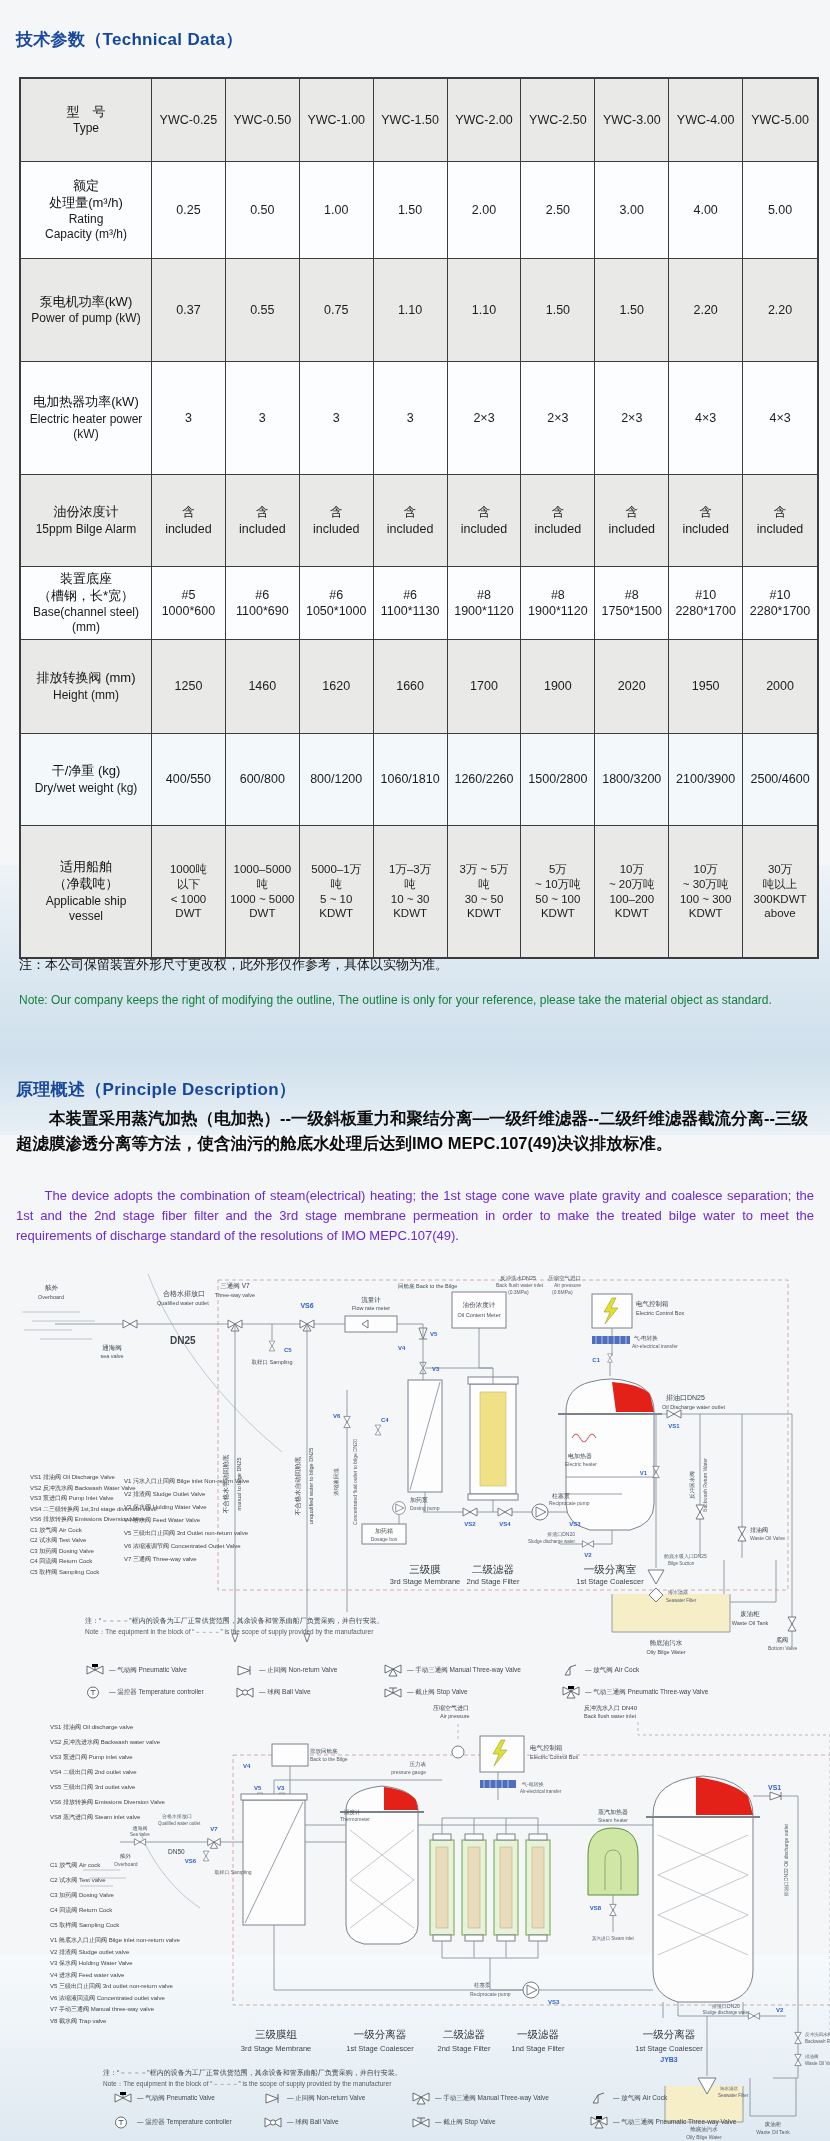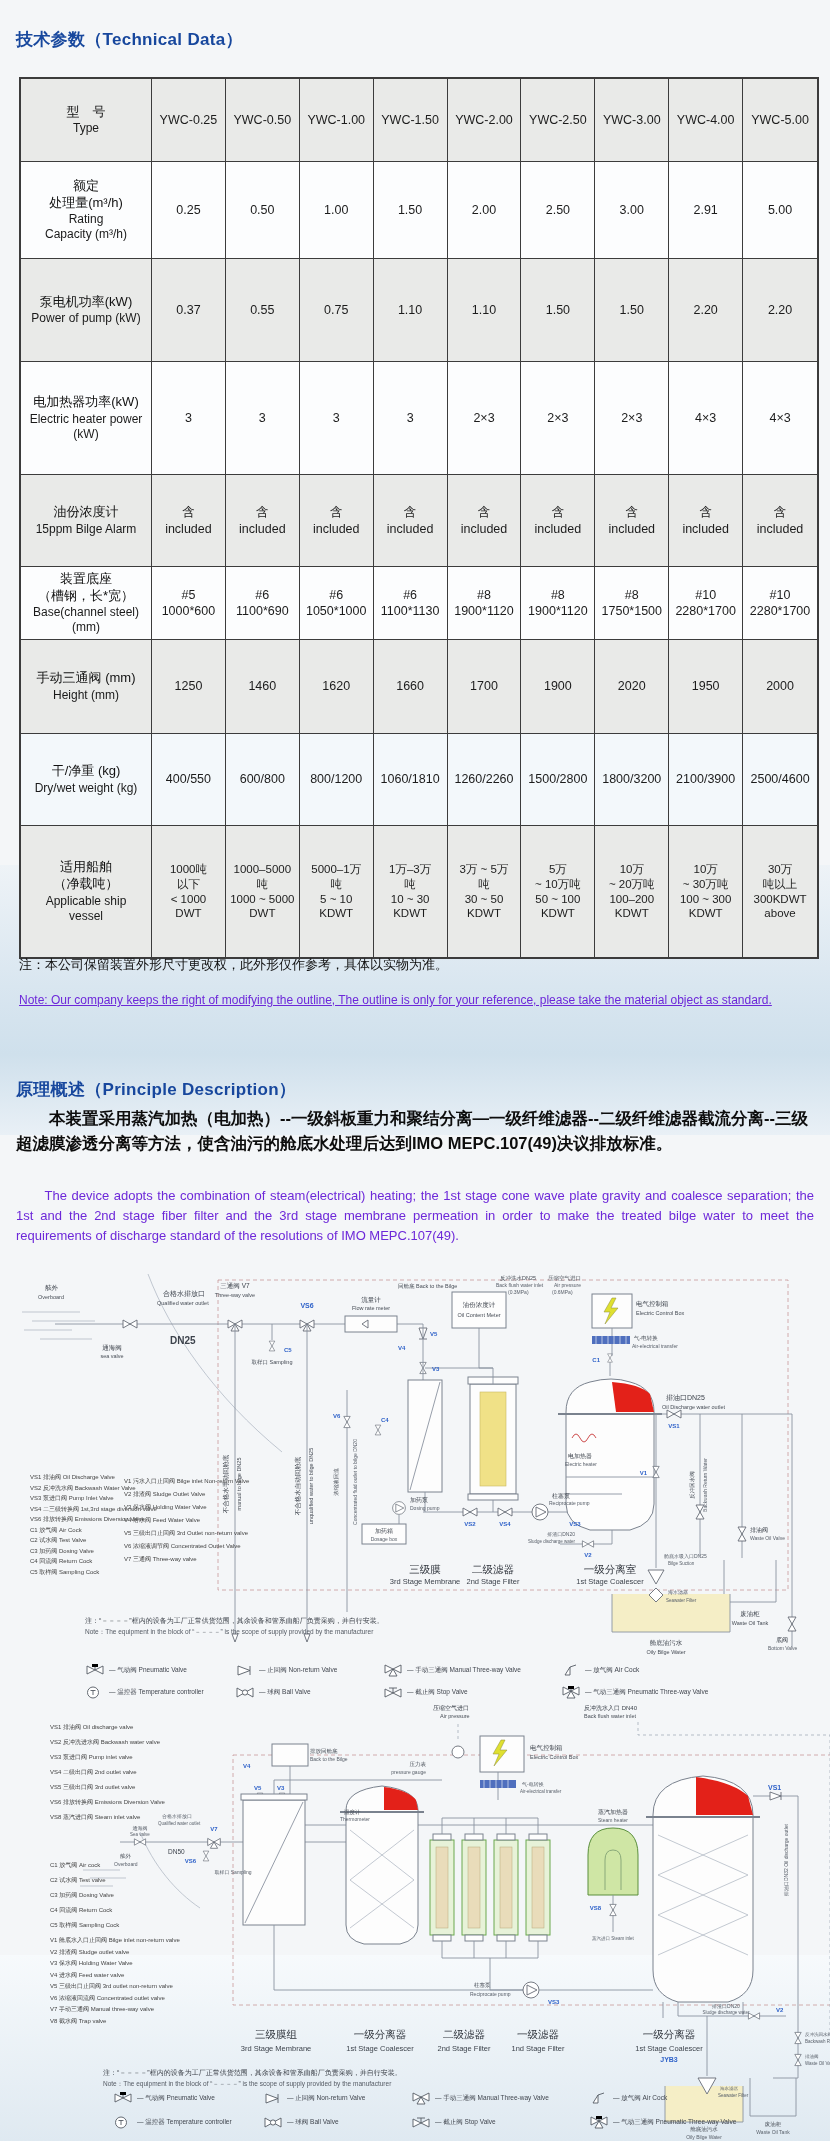--- a/index.html
+++ b/index.html
@@ -25,21 +25,21 @@
   .tcell{font-size:12.5px;white-space:pre-line;line-height:1.3;color:#1c1c1c;}
   .r8 .tcell{font-size:11.5px;line-height:1.28;text-align:center;}
   .tlabel .lz{font-size:13px;color:#111;white-space:pre-line;line-height:1.3;}
   .tlabel .le{font-size:12px;color:#1a1a1a;white-space:pre-line;line-height:1.25;margin-top:1px;}
   .g{background:#e9eae8;} .w{background:#fcfdfe;} .w2{background:#f3f8fb;}
   .g .tlabel,.g .tcell{background:#e9eae8;} .w .tlabel,.w .tcell{background:#fcfdfe;}
   .w2 .tlabel,.w2 .tcell{background:#f3f8fb;}
 
   .tnote{position:absolute;left:19px;top:956px;width:794px;}
   .tnote .nz{font-size:13px;color:#101010;margin-bottom:18px;}
-  .tnote .ne{font-size:12px;color:#6d28d9;line-height:1.45;text-decoration:underline;}
+  .tnote .ne{font-size:12px;color:#15803d;line-height:1.45;}
 
   .para-zh{position:absolute;left:16px;top:1106px;width:800px;font-size:16.5px;font-weight:bold;
            color:#0d0d0d;line-height:1.52;text-indent:2em;}
   .para-en{position:absolute;left:16px;top:1186px;width:798px;font-size:13px;color:#6d28d9;
            line-height:1.55;text-indent:2.2em;text-align:justify;}
 
   
   .diag{position:absolute;left:0;width:830px;}
   .d1{top:1272px;height:428px;} .d2{top:1700px;height:441px;margin-left:28px;}
   .diag svg{position:absolute;left:0;top:0;}
@@ -86,21 +86,21 @@
       </div>
       <div class="cellwrap" style="display:contents"><div class="tcell">YWC-0.25</div><div class="tcell">YWC-0.50</div><div class="tcell">YWC-1.00</div><div class="tcell">YWC-1.50</div><div class="tcell">YWC-2.00</div><div class="tcell">YWC-2.50</div><div class="tcell">YWC-3.00</div><div class="tcell">YWC-4.00</div><div class="tcell">YWC-5.00</div></div>
     </div>
     <div class="trow r1 w">
       <div class="tlabel">
         <div class="lz">额定
 处理量(m³/h)</div>
         <div class="le">Rating
 Capacity  (m³/h)</div>
       </div>
-      <div class="cellwrap" style="display:contents"><div class="tcell">0.25</div><div class="tcell">0.50</div><div class="tcell">1.00</div><div class="tcell">1.50</div><div class="tcell">2.00</div><div class="tcell">2.50</div><div class="tcell">3.00</div><div class="tcell">2.91</div><div class="tcell">5.00</div></div>
+      <div class="cellwrap" style="display:contents"><div class="tcell">0.25</div><div class="tcell">0.50</div><div class="tcell">1.00</div><div class="tcell">1.50</div><div class="tcell">2.00</div><div class="tcell">2.50</div><div class="tcell">3.00</div><div class="tcell">4.00</div><div class="tcell">5.00</div></div>
     </div>
     <div class="trow r2 g">
       <div class="tlabel">
         <div class="lz">泵电机功率(kW)</div>
         <div class="le">Power of pump (kW)</div>
       </div>
       <div class="cellwrap" style="display:contents"><div class="tcell">0.37</div><div class="tcell">0.55</div><div class="tcell">0.75</div><div class="tcell">1.10</div><div class="tcell">1.10</div><div class="tcell">1.50</div><div class="tcell">1.50</div><div class="tcell">2.20</div><div class="tcell">2.20</div></div>
     </div>
     <div class="trow r3 w">
       <div class="tlabel">
@@ -139,21 +139,21 @@
 1050*1000</div><div class="tcell">#6
 1100*1130</div><div class="tcell">#8
 1900*1120</div><div class="tcell">#8
 1900*1120</div><div class="tcell">#8
 1750*1500</div><div class="tcell">#10
 2280*1700</div><div class="tcell">#10
 2280*1700</div></div>
     </div>
     <div class="trow r6 g">
       <div class="tlabel">
-        <div class="lz">手动三通阀 (mm)</div>
+        <div class="lz">排放转换阀 (mm)</div>
         <div class="le">Height (mm)</div>
       </div>
       <div class="cellwrap" style="display:contents"><div class="tcell">1250</div><div class="tcell">1460</div><div class="tcell">1620</div><div class="tcell">1660</div><div class="tcell">1700</div><div class="tcell">1900</div><div class="tcell">2020</div><div class="tcell">1950</div><div class="tcell">2000</div></div>
     </div>
     <div class="trow r7 w2">
       <div class="tlabel">
         <div class="lz">干/净重 (kg)</div>
         <div class="le">Dry/wet weight  (kg)</div>
       </div>
       <div class="cellwrap" style="display:contents"><div class="tcell">400/550</div><div class="tcell">600/800</div><div class="tcell">800/1200</div><div class="tcell">1060/1810</div><div class="tcell">1260/2260</div><div class="tcell">1500/2800</div><div class="tcell">1800/3200</div><div class="tcell">2100/3900</div><div class="tcell">2500/4600</div></div>

